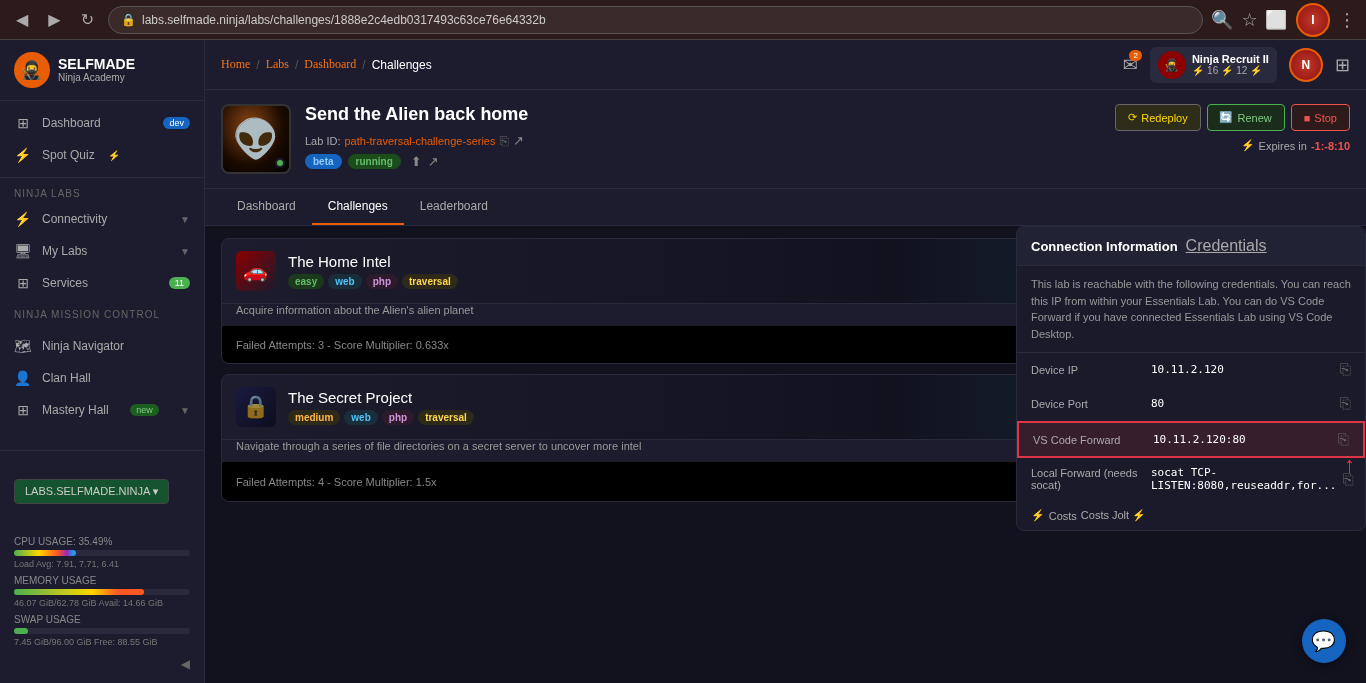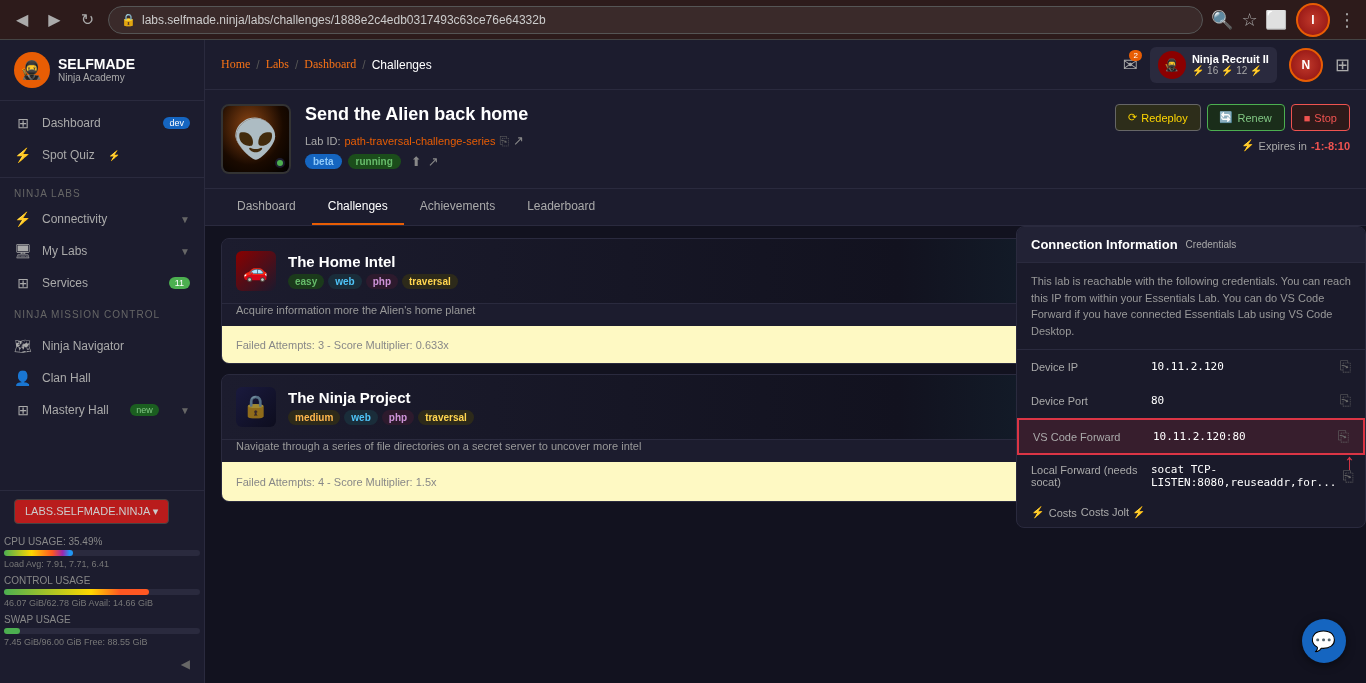--- a/index.html
+++ b/index.html
@@ -112,33 +112,33 @@
     .sidebar-section-mission {
       padding-top: 6px;
     }
 
     .sidebar-bottom {
       margin-top: auto;
       border-top: 1px solid #2a2a3e;
       padding: 8px 0;
     }
     .labs-btn {
-      margin: 0 14px;
-      background: #b91c1c;
+      margin: 20px 14px;
+      background: #14532d;
       border: 1px solid #444;
       border-radius: 4px;
       color: #ccc;
       padding: 5px 10px;
       font-size: 11px;
       cursor: pointer;
       display: flex;
       align-items: center;
       gap: 4px;
     }
-    .resource-section { padding: 6px 4px; }
+    .resource-section { padding: 6px 14px; }
     .resource-label { font-size: 10px; color: #888; margin-bottom: 2px; margin-top: 6px; }
     .resource-bar-container { height: 6px; background: #2a2a3e; border-radius: 3px; margin: 3px 0; }
     .resource-bar { height: 6px; border-radius: 3px; }
     .cpu-bar { background: linear-gradient(90deg, #4CAF50 0%, #FFD700 40%, #FF5722 70%, #9C27B0 85%, #2196F3 95%); width: 35%; }
     .mem-bar { background: linear-gradient(90deg, #4CAF50 0%, #FFD700 60%, #FF5722 80%); width: 74%; }
     .swap-bar { background: #4CAF50; width: 8%; }
     .resource-sub { font-size: 9px; color: #777; margin-top: 1px; }
     .collapse-btn {
       display: flex;
       justify-content: flex-end;
@@ -340,39 +340,39 @@
       background: linear-gradient(135deg, #8B0000, #1a1a2e);
       display: flex;
       align-items: center;
       justify-content: center;
       font-size: 20px;
       flex-shrink: 0;
     }
     .challenge-thumb-secret {
       background: linear-gradient(135deg, #1a1a3e, #0d0d1e);
     }
-    .challenge-name { font-size: 15px; color: #fff; font-weight: bold; flex: 1; }
+    .challenge-name { font-size: 15px; color: #fff; font-weight: normal; flex: 1; }
     .challenge-zeal { display: flex; align-items: center; gap: 4px; color: #fff; font-size: 14px; font-weight: bold; }
     .zeal-fire { color: #ff6b35; font-size: 16px; }
     .challenge-timer { color: #FFD700; font-size: 12px; display: flex; align-items: center; gap: 4px; }
 
     .challenge-tags { display: flex; gap: 4px; padding: 8px 14px 4px; flex-wrap: wrap; }
     .ctag { padding: 2px 7px; border-radius: 10px; font-size: 10px; font-weight: bold; }
     .ctag-easy { background: #1b3a1b; color: #66BB6A; }
     .ctag-web { background: #1a2d3a; color: #4FC3F7; }
     .ctag-php { background: #2d1a2d; color: #CE93D8; }
     .ctag-traversal { background: #2d2a1a; color: #FFD54F; }
     .ctag-medium { background: #2d2a1a; color: #FFB74D; }
 
     .challenge-desc { padding: 0 14px 10px; font-size: 11px; color: #999; }
     .challenge-footer {
       display: flex;
       align-items: center;
       padding: 8px 14px;
-      background: #fef9c3;
+      background: #000000;
       gap: 8px;
     }
     .attempts-text { font-size: 11px; color: #888; flex: 1; }
     .info-btn {
       width: 18px;
       height: 18px;
       border-radius: 50%;
       background: #2a2a3e;
       border: 1px solid #444;
       color: #aaa;
@@ -449,21 +449,21 @@
     }
     .conn-header {
       display: flex;
       align-items: center;
       gap: 8px;
       padding: 10px 14px;
       background: #222235;
       border-bottom: 1px solid #2a2a3e;
     }
     .conn-title { font-size: 13px; color: #fff; font-weight: bold; }
-    .conn-credentials { font-size: 10px; color: #aaa; }
+    .conn-credentials { font-size: 16px; color: #aaa; text-decoration: underline; }
     .conn-desc { padding: 10px 14px; font-size: 11px; color: #999; line-height: 1.5; border-bottom: 1px solid #2a2a3e; }
     .conn-row {
       display: flex;
       align-items: center;
       padding: 8px 14px;
       border-bottom: 1px solid #1a1a2a;
     }
     .conn-row.highlighted {
       background: rgba(220,53,69,0.15);
       border: 2px solid #dc3545;
@@ -577,21 +577,21 @@
     </div>
 
     <div class="sidebar-bottom">
       <button class="labs-btn">LABS.SELFMADE.NINJA ▾</button>
       <div class="resource-section">
         <div class="resource-label">CPU USAGE: 35.49%</div>
         <div class="resource-bar-container">
           <div class="resource-bar cpu-bar"></div>
         </div>
         <div class="resource-sub">Load Avg: 7.91, 7.71, 6.41</div>
-        <div class="resource-label">CONTROL USAGE</div>
+        <div class="resource-label">MEMORY USAGE</div>
         <div class="resource-bar-container">
           <div class="resource-bar mem-bar"></div>
         </div>
         <div class="resource-sub">46.07 GiB/62.78 GiB Avail: 14.66 GiB</div>
         <div class="resource-label">SWAP USAGE</div>
         <div class="resource-bar-container">
           <div class="resource-bar swap-bar"></div>
         </div>
         <div class="resource-sub">7.45 GiB/96.00 GiB Free: 88.55 GiB</div>
       </div>
@@ -678,21 +678,20 @@
           <span style="color:#e85d04">⚡</span>
           <span>Expires in</span>
           <span class="expires-time">-1:-8:10</span>
         </div>
       </div>
     </div>
 
     <div class="content-tabs">
       <div class="tab">Dashboard</div>
       <div class="tab active">Challenges</div>
-      <div class="tab">Achievements</div>
       <div class="tab">Leaderboard</div>
     </div>
 
     <div class="main-content">
       <div class="challenge-area">
 
         <div class="challenge-card">
           <div class="challenge-header">
             <div class="challenge-thumb">🚗</div>
             <div style="flex:1">
@@ -708,42 +707,42 @@
               <div class="challenge-zeal">
                 Zeal <span style="margin:0 2px">9</span>
                 <span class="zeal-fire">🔥</span>
               </div>
               <div class="challenge-timer">
                 <span>⚡</span>
                 00:21:57
               </div>
             </div>
           </div>
-          <div class="challenge-desc">Acquire information more the Alien's home planet</div>
+          <div class="challenge-desc">Acquire information about the Alien's alien planet</div>
           <div class="challenge-footer">
             <span class="attempts-text">Failed Attempts: 3 - Score Multiplier: 0.633x</span>
             <div class="info-btn">i</div>
             <button class="btn-mission-brief">
               <span>⊞</span>
               Mission Brief
             </button>
             <button class="btn-submit-flag">
               <span>⚑</span>
               Submit Flag
             </button>
           </div>
         </div>
 
         <div class="challenge-card">
           <div class="challenge-header">
             <div class="challenge-thumb challenge-thumb-secret">
               <span style="font-size:22px;opacity:0.6">🔒</span>
             </div>
             <div style="flex:1">
-              <div class="challenge-name">The Ninja Project</div>
+              <div class="challenge-name">The Secret Project</div>
               <div class="challenge-tags" style="padding:4px 0 0 0">
                 <span class="ctag ctag-medium">medium</span>
                 <span class="ctag ctag-web">web</span>
                 <span class="ctag ctag-php">php</span>
                 <span class="ctag ctag-traversal">traversal</span>
               </div>
             </div>
             <div class="challenge-zeal">
               Zeal <span style="margin:0 2px">38</span>
               <span class="zeal-fire">🔥</span>

